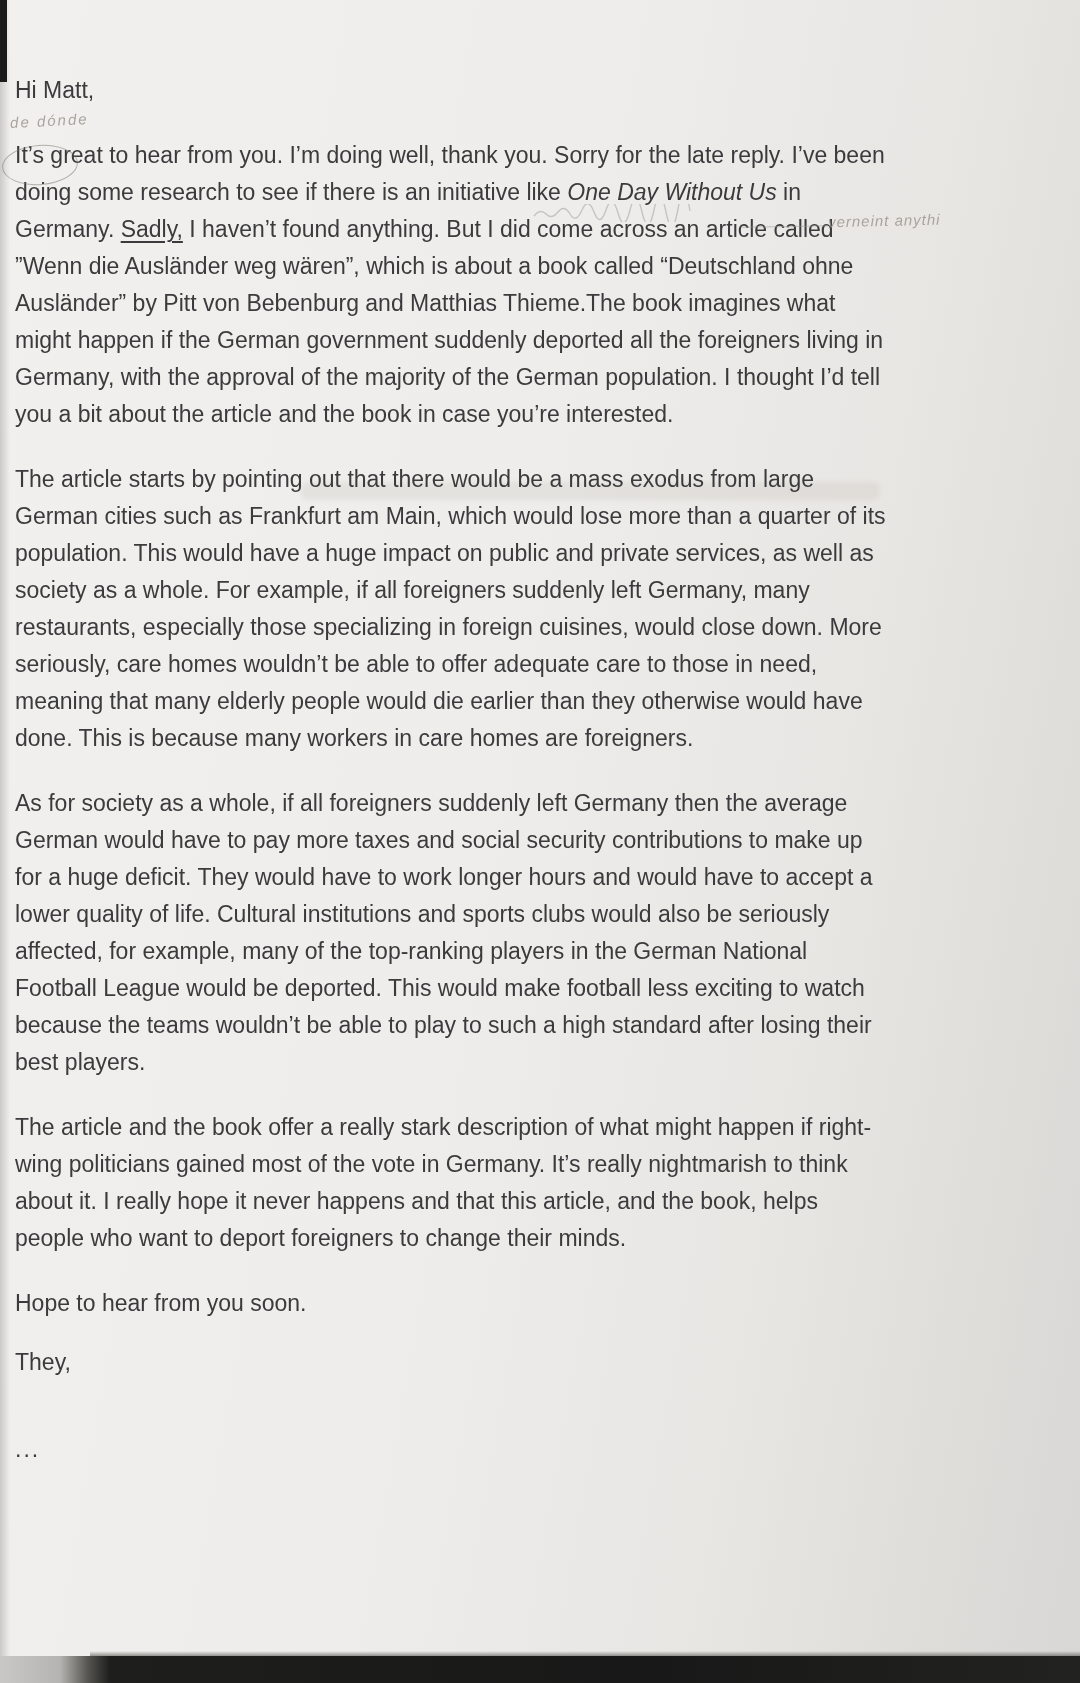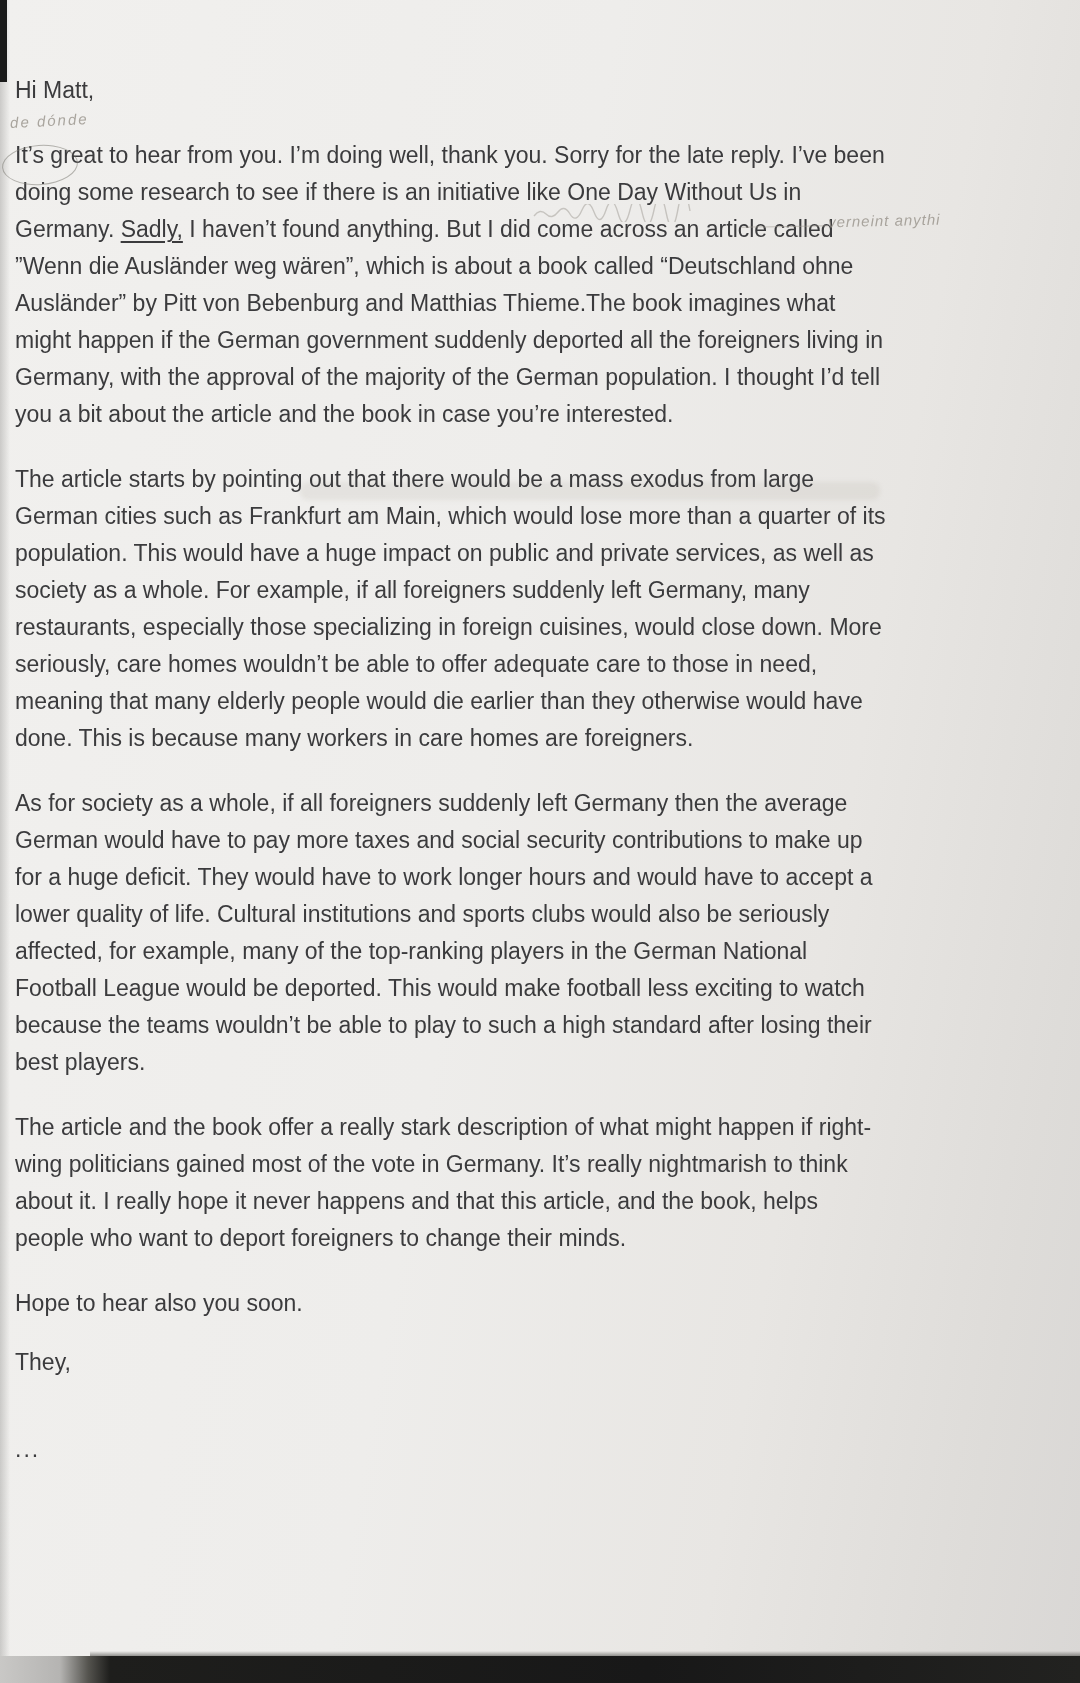--- a/index.html
+++ b/index.html
@@ -56,21 +56,21 @@
   
   .content {
     position: absolute;
     left: 15px; top: 72px;
     width: 872px;
     font-size: 23px;
     line-height: 37px;
   }
   .greeting { margin: 0 0 28px 0; }
   .para { margin: 0 0 28px 0; }
-  .italic { }
+  .italic { font-style: italic; }
   .underline {
     text-decoration: underline;
     text-decoration-thickness: 1.5px;
     text-underline-offset: 4px;
   }
   .closing-line { margin: 0 0 22px 0; }
   .signoff { margin: 0 0 50px 0; }
   .ellipsis { margin: 0; letter-spacing: 2px; }
   
   .pencil {
@@ -125,21 +125,21 @@
   <div class="scan-smudge"></div>
 
   <div class="content">
     <p class="greeting">Hi Matt,</p>
     <div id="letter-body">
         <p class="para"><span>It’s great to hear from you.  I’m doing well, thank you. Sorry for the late reply. I’ve been doing some research to see if there is an initiative like </span><span class="italic">One Day Without Us</span><span> in Germany. </span><span class="underline">Sadly,</span><span> I haven’t found anything. But I did come across an article called ”Wenn die Ausländer weg wären”, which is about a book called “Deutschland ohne Ausländer” by Pitt von Bebenburg and Matthias Thieme.The book imagines what might happen if the German government suddenly deported all the foreigners living in Germany, with the approval of the majority of the German population. I thought I’d tell you a bit about the article and the book in case you’re interested.</span></p>
         <p class="para"><span>The article starts by pointing out that there would be a mass exodus from large German cities such as Frankfurt am Main, which would lose more than a quarter of its population. This would have a huge impact on public and private services, as well as society as a whole. For example, if all foreigners suddenly left Germany, many restaurants, especially those specializing in foreign cuisines, would close down. More seriously, care homes wouldn’t be able to offer adequate care to those in need, meaning that many elderly people would die earlier than they otherwise would have done. This is because many workers in care homes are foreigners.</span></p>
         <p class="para"><span>As for society as a whole, if all foreigners suddenly left Germany then the average German would have to pay more taxes and social security contributions to make up for a huge deficit. They would have to work longer hours and would have to accept a lower quality of life. Cultural institutions and sports clubs would also be seriously affected, for example, many of the top-ranking players in the German National Football League would be deported. This would make football less exciting to watch because the teams wouldn’t be able to play to such a high standard after losing their best players.</span></p>
         <p class="para"><span>The article and the book offer a really stark description of what might happen if right-wing politicians gained most of the vote in Germany. It’s really nightmarish to think about it. I really hope it never happens and that this article, and the book, helps people who want to deport foreigners to change their minds.</span></p>
       </div>
-    <p class="closing-line">Hope to hear also you soon.</p>
+    <p class="closing-line">Hope to hear from you soon.</p>
     <p class="signoff">They,</p>
     <p class="ellipsis">...</p>
   </div>
 
   <div class="circle-mark"></div>
   <div class="pencil pencil-greeting">de dónde</div>
   <div class="pencil-squiggle">
     <svg width="190" height="18" viewBox="0 0 190 18">
       <path d="M2 12 q6 -8 12 -2 t12 -2 t12 2 t12 -4 t12 2 t12 -2 t12 3 t12 -3 t12 2 t12 -2 t12 2 t12 -3 t12 2" fill="none" stroke="#8d8880" stroke-width="1.4"></path>
     </svg>

